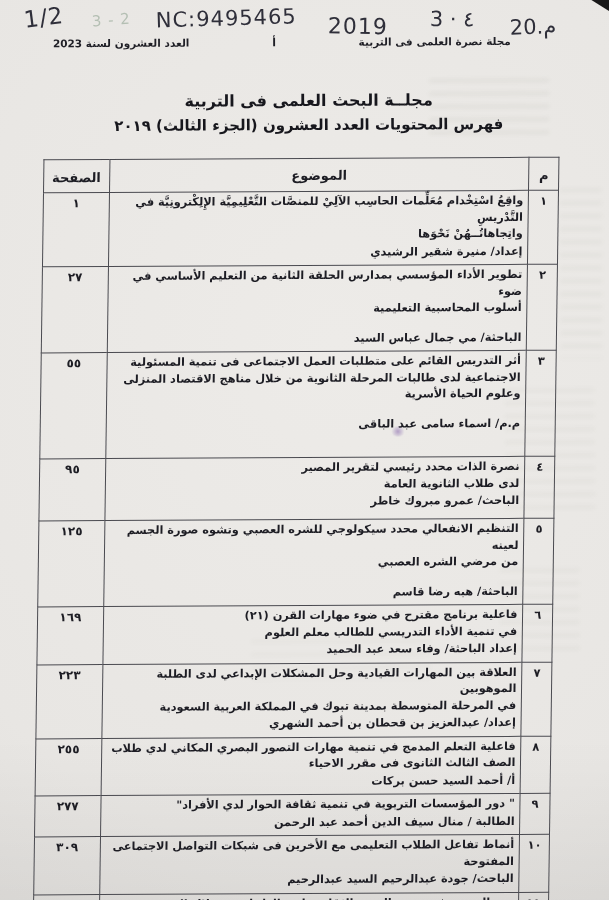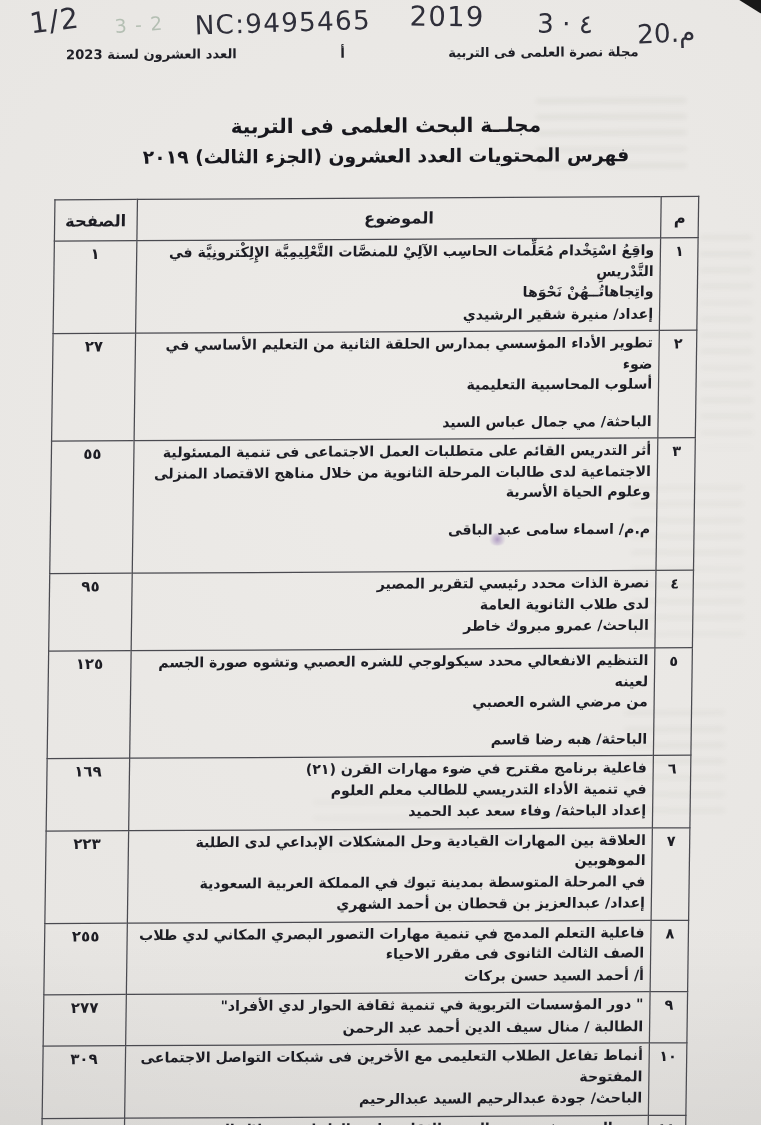--- a/index.html
+++ b/index.html
@@ -14,21 +14,21 @@
       linear-gradient(180deg, rgba(0,0,0,0) 0%, rgba(0,0,0,0) 82%, rgba(0,0,0,.05) 100%),
       radial-gradient(140% 105% at 55% 38%, #edebe8 0%, #e8e6e3 55%, #dcdad7 100%);
   }
   .sheet{position:absolute;inset:0;transform:rotate(-0.3deg);}
   .corner{position:absolute;top:0;right:0;width:20px;height:11px;background:#181818;
     clip-path:polygon(12% 0,100% 0,100% 100%);}
   
   .hw{position:absolute;color:#2f2f3a;font-size:21px;letter-spacing:1px;white-space:nowrap;}
   .hw-frac{left:26px;top:3px;transform:rotate(-7deg);font-size:23px;}
   .hw-nc{left:158px;top:6px;transform:rotate(-1.5deg);}
-  .hw-year{left:330px;top:2px;transform:rotate(1deg);font-size:22px;}
+  .hw-year{left:330px;top:14px;transform:rotate(1deg);font-size:22px;}
   .hw-part{left:432px;top:8px;transform:rotate(1deg);text-align:right;}
   .hw-vol{left:512px;top:16px;transform:rotate(-2deg);}
   .hw-bleed{left:94px;top:10px;font-size:15px;color:rgba(95,125,100,.38);transform:rotate(-4deg);}
   
   .run-head{
     position:absolute;top:36px;left:55px;width:458px;
     display:flex;justify-content:space-between;align-items:baseline;
     font-size:10.5px;font-weight:bold;color:#1f1f26;
   }
   .run-head .mid{font-size:11px;}

